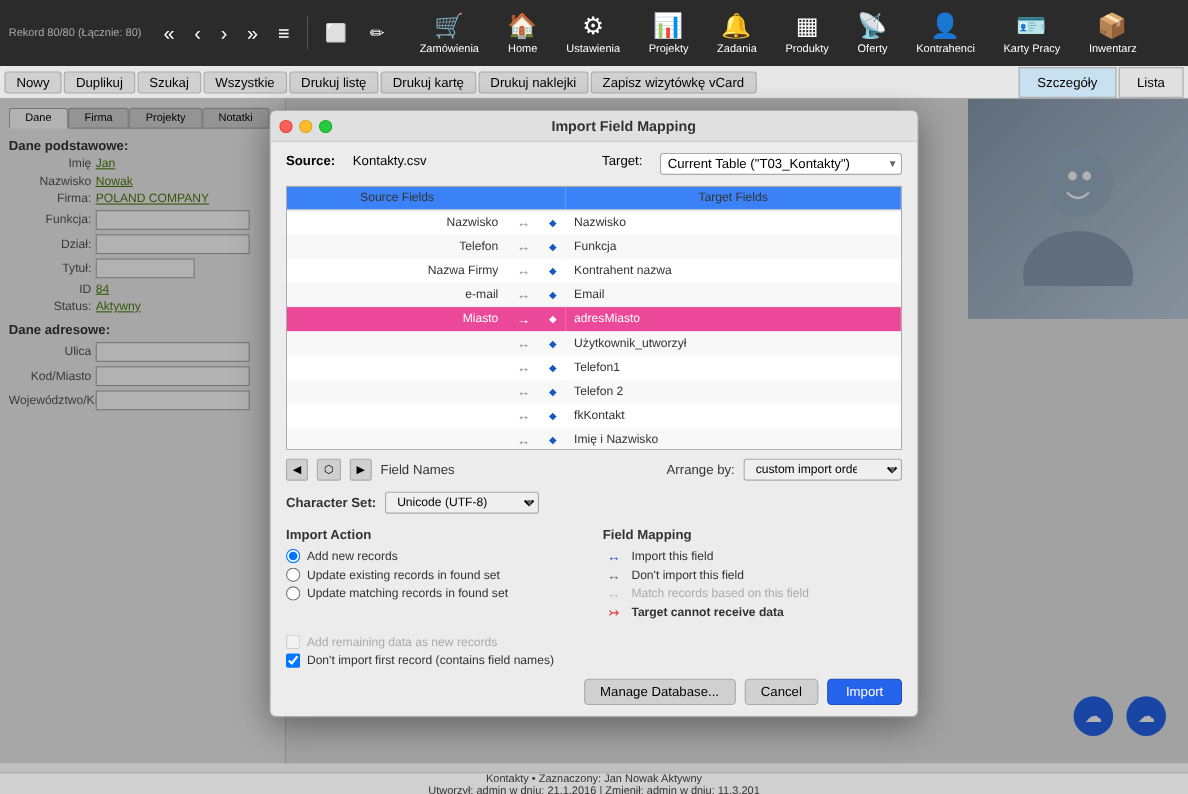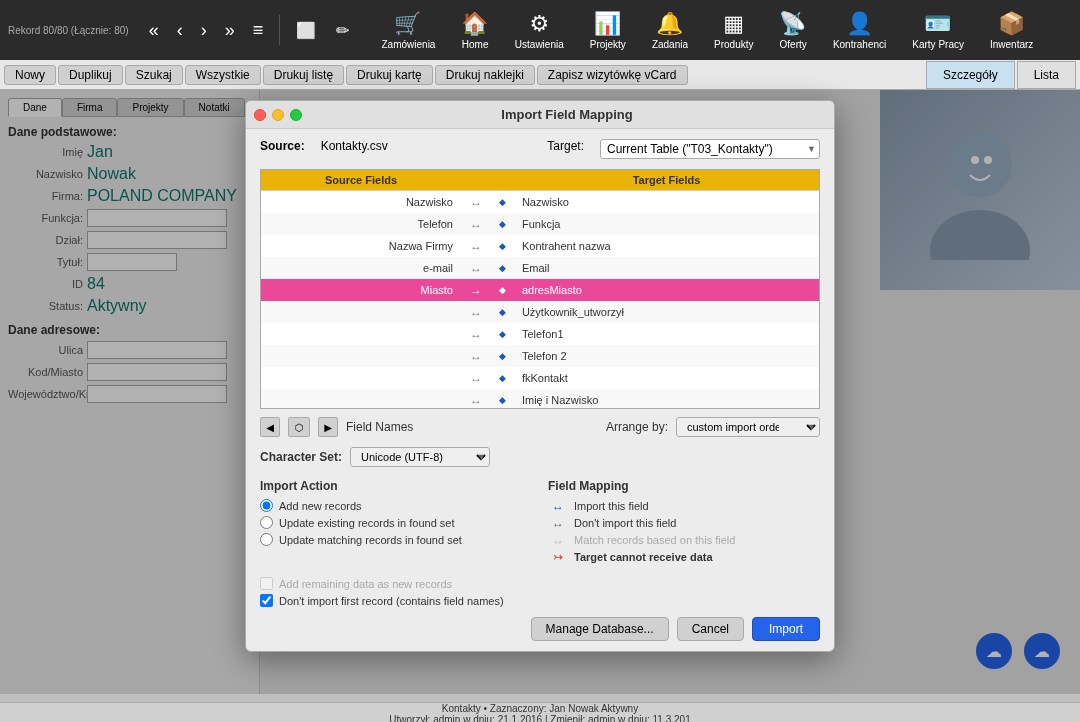--- a/index.html
+++ b/index.html
@@ -89,22 +89,23 @@
       gap: 4px;
     }
     .field-label {
       color: #555;
       font-size: 11px;
       width: 75px;
       text-align: right;
       flex-shrink: 0;
     }
     .field-value {
-      font-size: 16px;
-      color: #0f766e;
+      font-size: 11px;
+      color: #4d7c0f;
+      text-decoration: underline;
     }
     .field-input {
       border: 1px solid #aaa;
       background: white;
       height: 18px;
       width: 140px;
       font-size: 11px;
       padding: 1px 3px;
     }
 
@@ -241,25 +242,25 @@
       background: white;
       height: 240px;
       overflow-y: auto;
       margin-bottom: 8px;
     }
     .mapping-table {
       width: 100%;
       border-collapse: collapse;
     }
     .mapping-table thead th {
-      background: #eab308;
+      background: #3b82f6;
       border-bottom: 1px solid #ccc;
       padding: 4px 8px;
       font-size: 11px;
-      font-weight: 700;
+      font-weight: 400;
       color: #333;
       text-align: center;
     }
     .mapping-table tbody tr { height: 22px; }
     .mapping-table tbody tr:nth-child(even) { background: #f8f8f8; }
     .mapping-table tbody tr.selected { background: #ec4899; color: white; }
     .mapping-table tbody tr.selected td { color: white; }
     .mapping-table tbody td {
       padding: 2px 8px;
       font-size: 11px;

